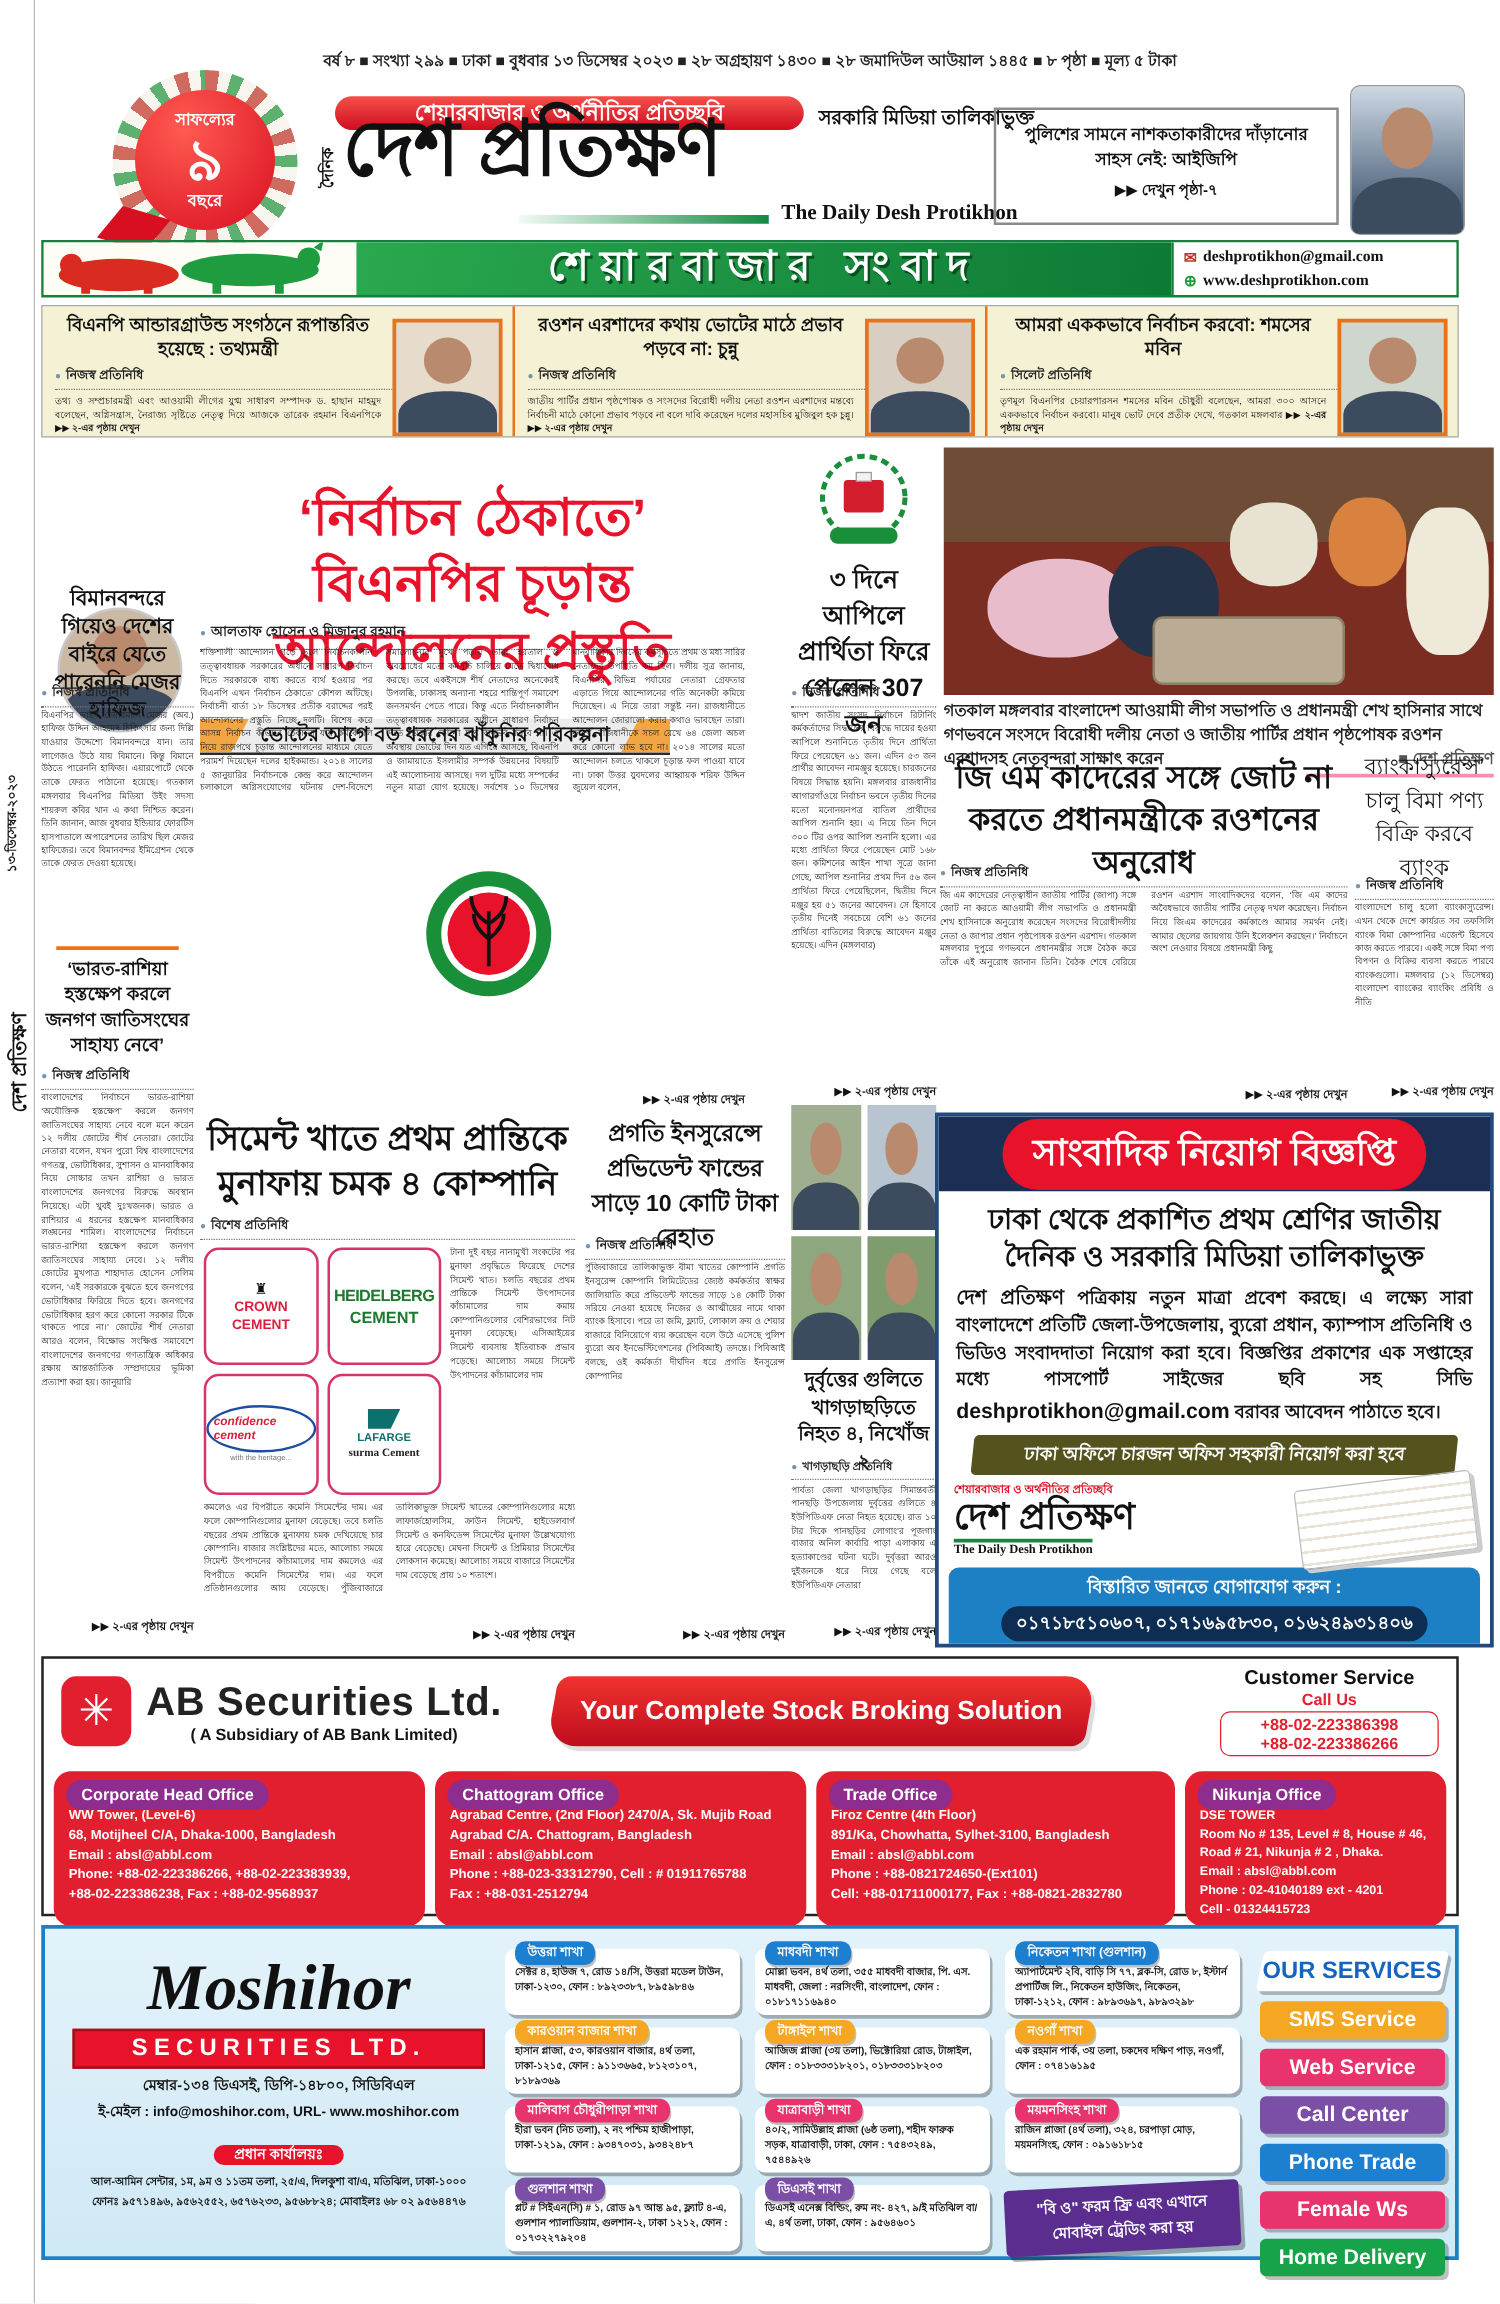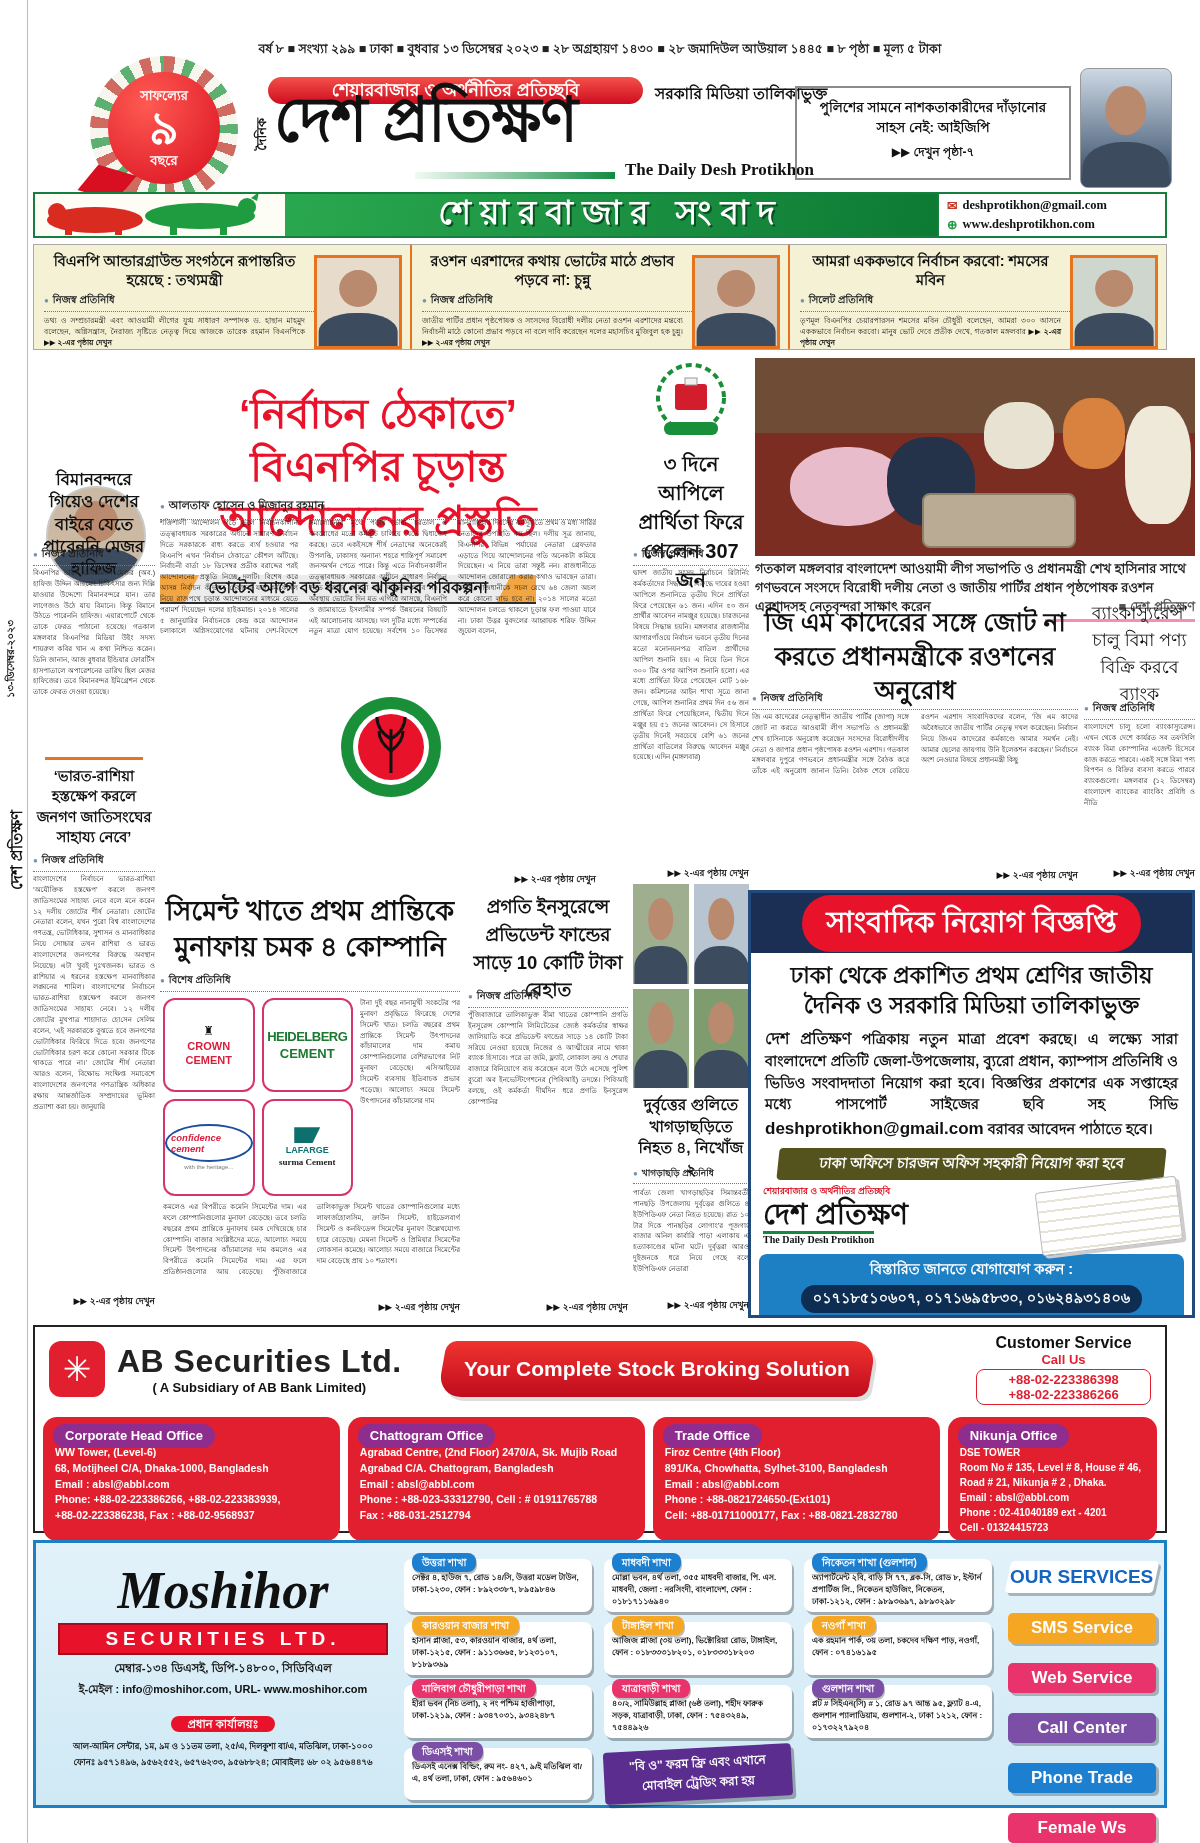--- a/index.html
+++ b/index.html
@@ -33,21 +33,21 @@
   .abcard{background:#e21f2f;border-radius:14px;color:#fff;padding:28px 12px 6px;position:relative;
       font-size:10.5px;font-weight:600;line-height:1.5}
   .abpill{position:absolute;top:7px;left:10px;background:#8e2d8e;color:#fff;border-radius:12px;
       padding:2px 12px;font-size:13px;font-weight:800;white-space:nowrap}
   .mcard{background:#fff;border-radius:8px;box-shadow:2px 3px 0 rgba(0,0,0,.28);padding:13px 8px 4px;
       position:relative;font-size:8px;line-height:1.5;font-weight:600}
   .mpill{position:absolute;top:-6px;left:8px;border-radius:8px;padding:2px 10px;color:#fff;font-size:10px;
       font-weight:800;white-space:nowrap;box-shadow:1px 2px 0 rgba(0,0,0,.25)}
   .c-blue{background:#1d7fd0}.c-orange{background:#f5a623}.c-pink{background:#e8336d}
   .c-purple{background:#7b4fa6}.c-green{background:#17a34a}
-  .svcbtn{margin-top:20px;height:30px;border-radius:5px;display:flex;align-items:center;justify-content:center;
+  .svcbtn{margin-top:8px;height:30px;border-radius:5px;display:flex;align-items:center;justify-content:center;
       color:#fff;font-size:17px;font-weight:800;box-shadow:3px 3px 0 rgba(0,0,0,.25)}
 </style>
 </head>
 <body>
 
 <div class="page">
 
   <div class="abs" style="left:0;top:0;width:27px;height:1843px;border-right:1px solid #bbb">
     <div class="railtext" style="top:620px;font-size:10px;font-weight:700">১৩-ডিসেম্বর-২০২৩</div>
     <div class="railtext" style="top:810px;font-size:16px;font-weight:900">দেশ প্রতিক্ষণ</div>
@@ -438,20 +438,24 @@
         </div>
       <div class="mcard">
           <div class="mpill c-pink">মালিবাগ চৌধুরীপাড়া শাখা</div>
           <div>হীরা ভবন (নিচ তলা), ২ নং পশ্চিম হাজীপাড়া, ঢাকা-১২১৯, ফোন : ৯৩৪৭০৩১, ৯৩৪২৪৮৭</div>
         </div>
       <div class="mcard">
           <div class="mpill c-pink">যাত্রাবাড়ী শাখা</div>
           <div>৪০/২, সামিউল্লাহ প্লাজা (৬ষ্ঠ তলা), শহীদ ফারুক সড়ক, যাত্রাবাড়ী, ঢাকা, ফোন : ৭৫৪৩২৪৯, ৭৫৪৪৯২৬</div>
         </div>
       <div class="mcard">
+          <div class="mpill c-pink">ময়মনসিংহ শাখা</div>
+          <div>রাজিন প্লাজা (৪র্থ তলা), ৩২৪, চরপাড়া মোড়, ময়মনসিংহ, ফোন : ০৯১৬১৮১৫</div>
+        </div>
+      <div class="mcard">
           <div class="mpill c-purple">গুলশান শাখা</div>
           <div>প্লট # সিইএন(সি) # ১, রোড ৯৭ আন্ত ৯৫, ফ্ল্যাট ৪-এ, গুলশান প্যালাডিয়াম, গুলশান-২, ঢাকা ১২১২, ফোন : ০১৭৩২২৭৯২০৪</div>
         </div>
       <div class="mcard">
           <div class="mpill c-purple">ডিএসই শাখা</div>
           <div>ডিএসই এনেক্স বিল্ডিং, রুম নং- ৪২৭, ৯/ই মতিঝিল বা/এ, ৪র্থ তলা, ঢাকা, ফোন : ৯৫৬৪৬০১</div>
         </div>
       <div style="background:#5b2d8f;color:#fff;border-radius:4px;transform:rotate(-3deg);display:flex;align-items:center;justify-content:center;
                   text-align:center;font-size:12px;font-weight:800;padding:6px;box-shadow:3px 4px 0 rgba(0,0,0,.3)">"বি ও" ফরম ফ্রি এবং এখানে মোবাইল ট্রেডিং করা হয়</div>
     </div>

